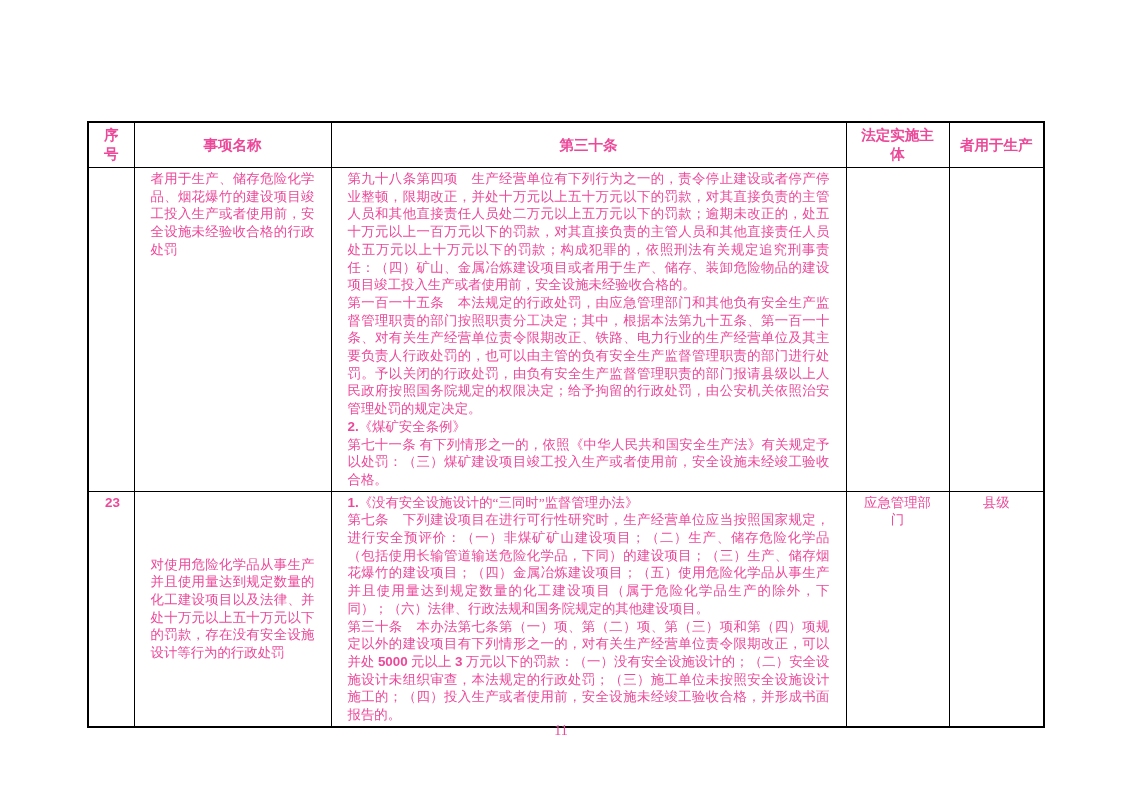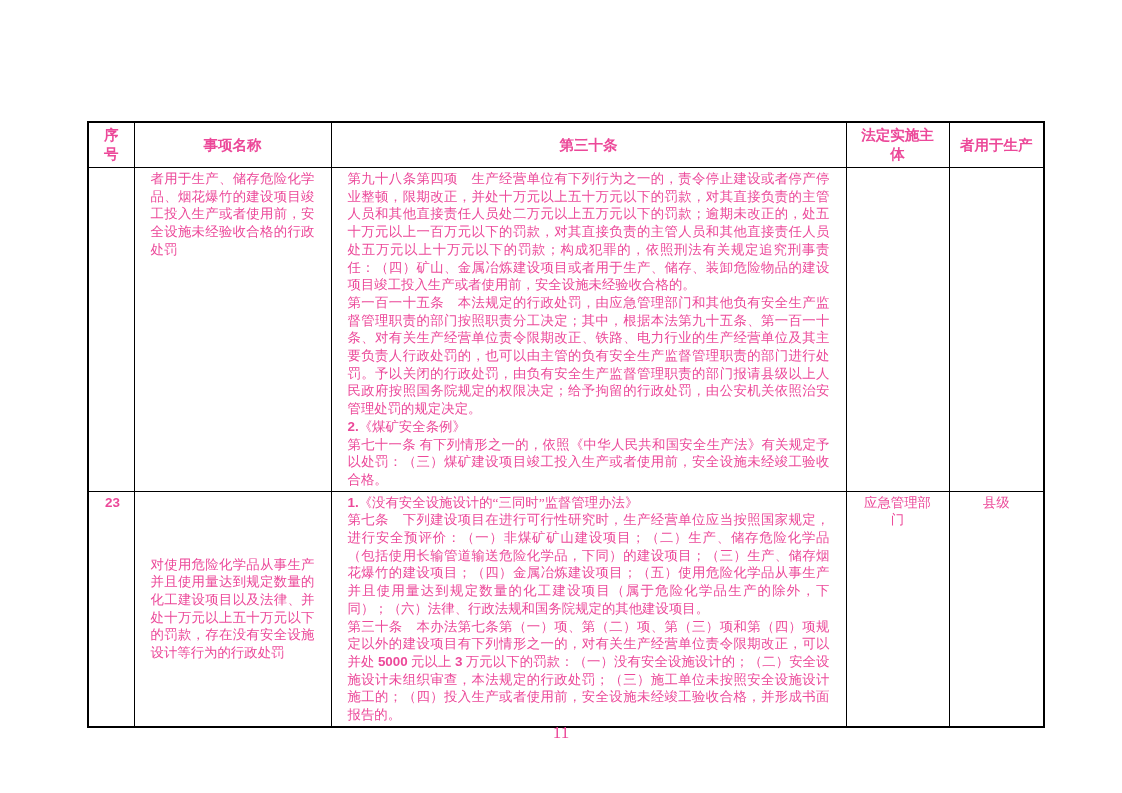--- a/index.html
+++ b/index.html
@@ -66,21 +66,21 @@
   .latin-bold {
     font-family: "Liberation Sans", sans-serif;
     font-weight: bold;
   }
   .page-number {
     position: absolute;
     top: 699px;
     left: 0;
     width: 100%;
     text-align: center;
-    font-size: 17px;
+    font-size: 14px;
     font-family: "Liberation Serif", serif;
   }
 </style>
 </head>
 <body>
 
 <div class="page">
   <table class="items">
     <colgroup>
       <col style="width:46px">

